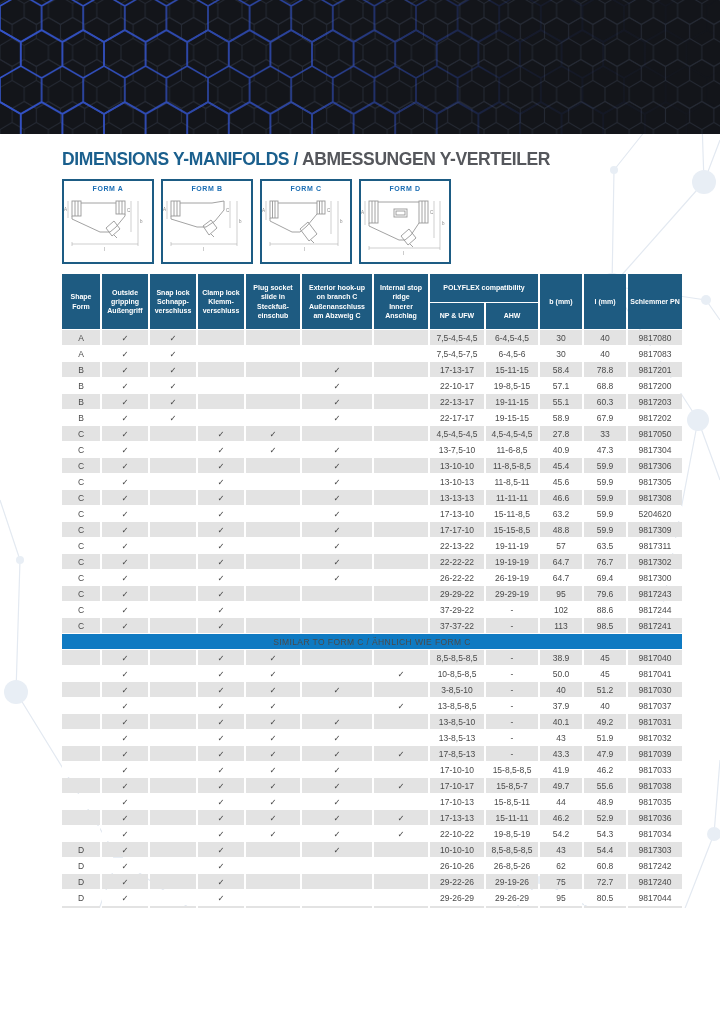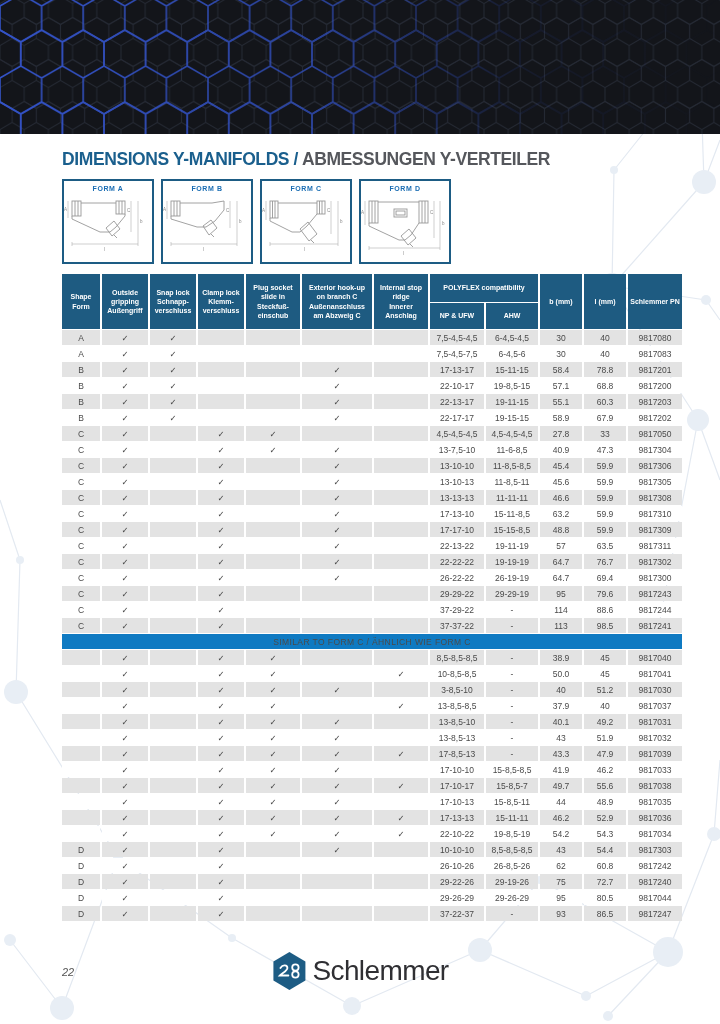--- a/index.html
+++ b/index.html
@@ -1,18 +1,18 @@
 <!DOCTYPE html>
 <html><head>
 <meta charset="utf-8">
 <style>
   html,body{margin:0;padding:0;}
   body{width:720px;height:1024px;overflow:hidden;background:#fff;
        font-family:"Liberation Sans", sans-serif;}
-  .page{position:relative;width:720px;height:1024px;background:#fff;overflow:hidden;}
+  .page{position:relative;width:720px;height:908px;background:#fff;overflow:hidden;}
   #bg-net{position:absolute;left:0;top:0;z-index:0;}
   .banner{position:absolute;left:0;top:0;width:720px;height:134px;z-index:2;}
   .content{position:relative;z-index:3;padding:0 62px;}
   .title{margin-top:149px;font-size:17.5px;font-weight:bold;letter-spacing:-0.4px;white-space:nowrap;}
   .title .en{color:#1a5f8d;}
   .title .de{color:#55575c;}
   .forms-row{display:flex;gap:7px;margin-top:9px;}
   .form-box{width:92px;height:85px;border:2px solid #1d5c84;background:#fff;box-sizing:border-box;
             display:flex;flex-direction:column;align-items:center;}
   .form-label{font-size:7px;font-weight:bold;color:#1a6db3;letter-spacing:0.6px;margin-top:4px;}
@@ -410,21 +410,21 @@
             <td class="chk">✓</td>
             <td class="chk"></td>
             <td class="chk">✓</td>
             <td class="chk"></td>
             <td class="chk">✓</td>
             <td class="chk"></td>
             <td>17-13-10</td>
             <td>15-11-8,5</td>
             <td>63.2</td>
             <td>59.9</td>
-            <td>9817310</td>
+            <td>5204620</td>
           </tr>
           <tr class="gray">
             <td>C</td>
             <td class="chk">✓</td>
             <td class="chk"></td>
             <td class="chk">✓</td>
             <td class="chk"></td>
             <td class="chk">✓</td>
             <td class="chk"></td>
             <td>17-17-10</td>
@@ -492,21 +492,21 @@
           <tr class="white">
             <td>C</td>
             <td class="chk">✓</td>
             <td class="chk"></td>
             <td class="chk">✓</td>
             <td class="chk"></td>
             <td class="chk"></td>
             <td class="chk"></td>
             <td>37-29-22</td>
             <td>-</td>
-            <td>114</td>
+            <td>102</td>
             <td>88.6</td>
             <td>9817244</td>
           </tr>
           <tr class="gray">
             <td>C</td>
             <td class="chk">✓</td>
             <td class="chk"></td>
             <td class="chk">✓</td>
             <td class="chk"></td>
             <td class="chk"></td>

